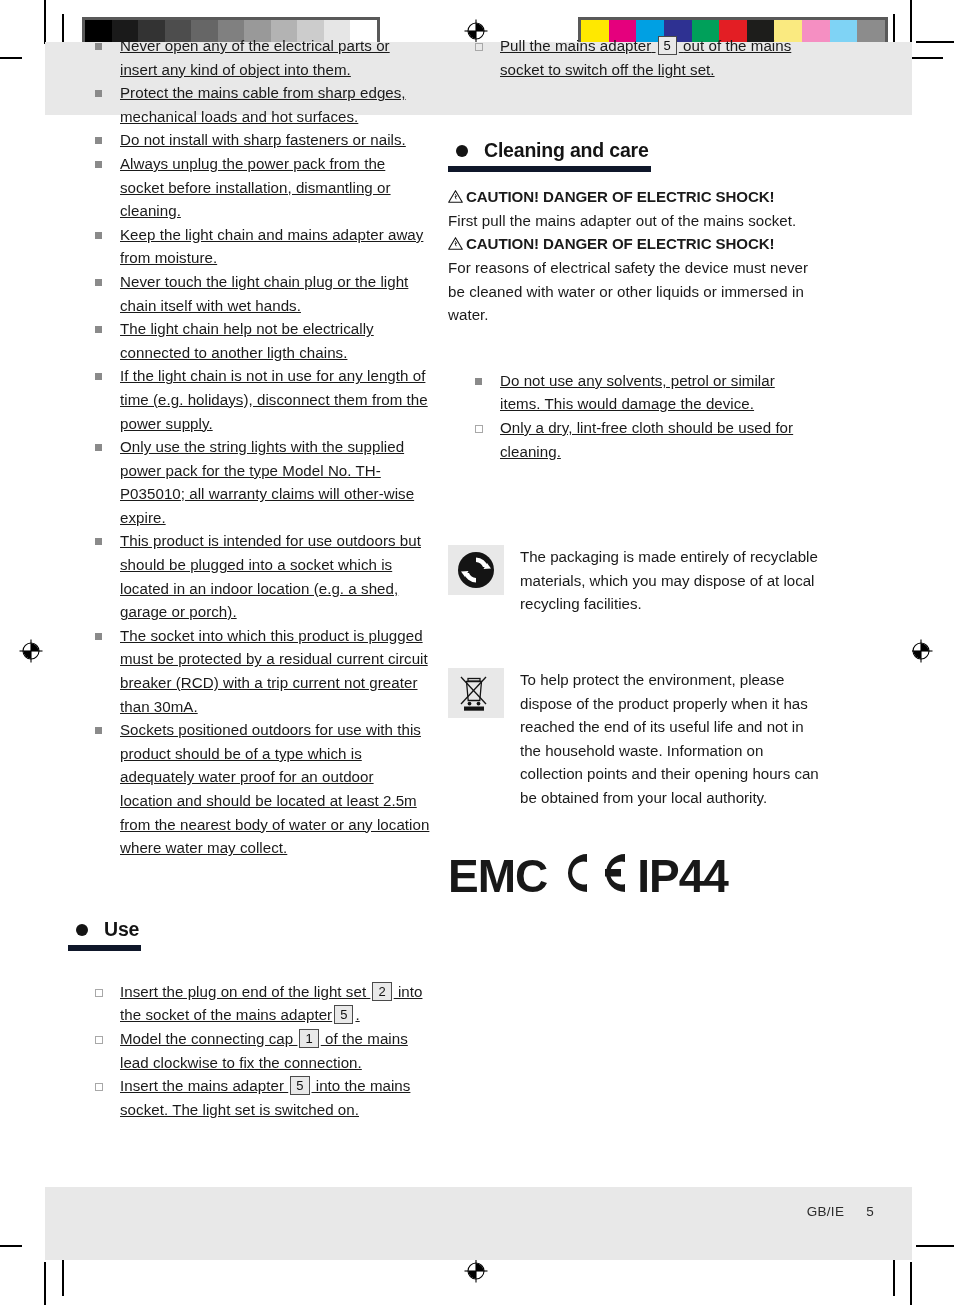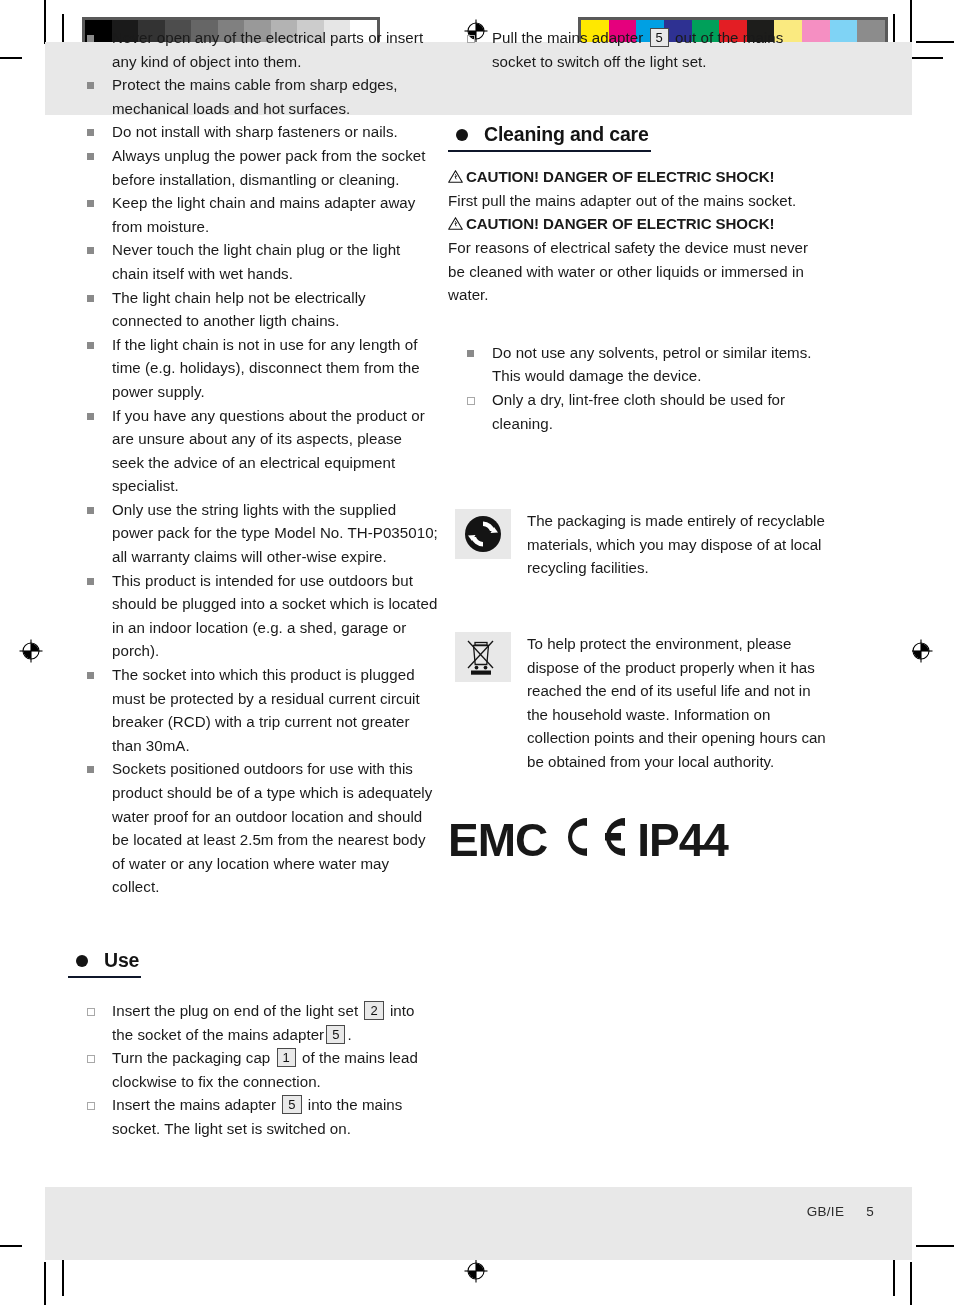--- a/index.html
+++ b/index.html
@@ -66,22 +66,23 @@
     position: absolute;
     top: 18px;
     width: 378px;
   }
   .col-left  { left: 68px; }
   .col-right { left: 448px; }
 
   
   ul.blist {
     list-style: none;
-    margin: 8px;
+    margin: 16px;
     padding: 0;
+    text-decoration: underline;
   }
   ul.blist li {
     position: relative;
     padding-left: 36px;
     margin: 0 0 0 0;
     font-size: 15.1px;
     line-height: 23.6px;
     letter-spacing: 0.05px;
   }
   
@@ -124,21 +125,21 @@
   .section-head {
     position: relative;
     padding-left: 36px;
     margin: 0;
     font-size: 19.5px;
     line-height: 26px;
     font-weight: bold;
     letter-spacing: -0.2px;
     color: #141414;
     display: inline-block;
-    border-bottom: 2px solid #0f172a;
+    border-bottom: 6px solid #0f172a;
     padding-bottom: 3px;
     padding-right: 2px;
   }
   .section-head::before {
     content: "";
     position: absolute;
     left: 8px;
     top: 8px;
     width: 12px;
     height: 12px;
@@ -166,21 +167,20 @@
     height: 13px;
     vertical-align: -1px;
     margin-right: 3px;
   }
   .tri svg { display: block; }
 
   
   .icon-row {
     display: flex;
     align-items: flex-start;
-    margin-left: 7px;
   }
   .icon-box {
     width: 56px;
     height: 50px;
     background: #e8e8e8;
     flex: 0 0 56px;
     display: flex;
     align-items: center;
     justify-content: center;
     margin-right: 16px;
@@ -313,36 +313,35 @@
 <div class="col col-left">
   <ul class="blist" id="safety-list">
       <li class="sq"><span>Never open any of the electrical parts or insert any kind of object into them.</span></li>
       <li class="sq"><span>Protect the mains cable from sharp edges, mechanical loads and hot surfaces.</span></li>
       <li class="sq"><span>Do not install with sharp fasteners or nails.</span></li>
       <li class="sq"><span>Always unplug the power pack from the socket before installation, dismantling or cleaning.</span></li>
       <li class="sq"><span>Keep the light chain and mains adapter away from moisture.</span></li>
       <li class="sq"><span>Never touch the light chain plug or the light chain itself with wet hands.</span></li>
       <li class="sq"><span>The light chain help not be electrically connected to another ligth chains.</span></li>
       <li class="sq"><span>If the light chain is not in use for any length of time (e.g. holidays), disconnect them from the power supply.</span></li>
-      <li class="sq"><span>If you have any questions about the product or are unsure about any of its aspects, please seek the advice of an electrical equipment specialist.</span></li>
       <li class="sq"><span>Only use the string lights with the supplied power pack for the type Model No. TH-P035010; all warranty claims will other-wise expire.</span></li>
       <li class="sq"><span>This product is intended for use outdoors but should be plugged into a socket which is located in an indoor location (e.g. a shed, garage or porch).</span></li>
       <li class="sq"><span>The socket into which this product is plugged must be protected by a residual current circuit breaker (RCD) with a trip current not greater than 30mA.</span></li>
       <li class="sq"><span>Sockets positioned outdoors for use with this product should be of a type which is adequately water proof for an outdoor location and should be located at least 2.5m from the nearest body of water or any location where water may collect.</span></li>
     </ul>
 
   <div class="spacer-l"></div>
   <div>
     <span class="section-head">Use</span>
   </div>
   <div class="spacer-s"></div>
 
   <ul class="blist" id="use-list">
       <li class="hollow"><span>Insert the plug on end of the light set </span><span class="numref">2</span><span> into the socket of the mains adapter</span><span class="numref">5</span><span>.</span></li>
-      <li class="hollow"><span>Turn the packaging cap </span><span class="numref">1</span><span> of the mains lead clockwise to fix the connection.</span></li>
+      <li class="hollow"><span>Model the connecting cap </span><span class="numref">1</span><span> of the mains lead clockwise to fix the connection.</span></li>
       <li class="hollow"><span>Insert the mains adapter </span><span class="numref">5</span><span> into the mains socket. The light set is switched on.</span></li>
     </ul>
 </div>
 
 <div class="col col-right">
 
   <ul class="blist">
     <li class="hollow">
       <span>Pull the mains adapter</span>
       <span class="numref">5</span>

